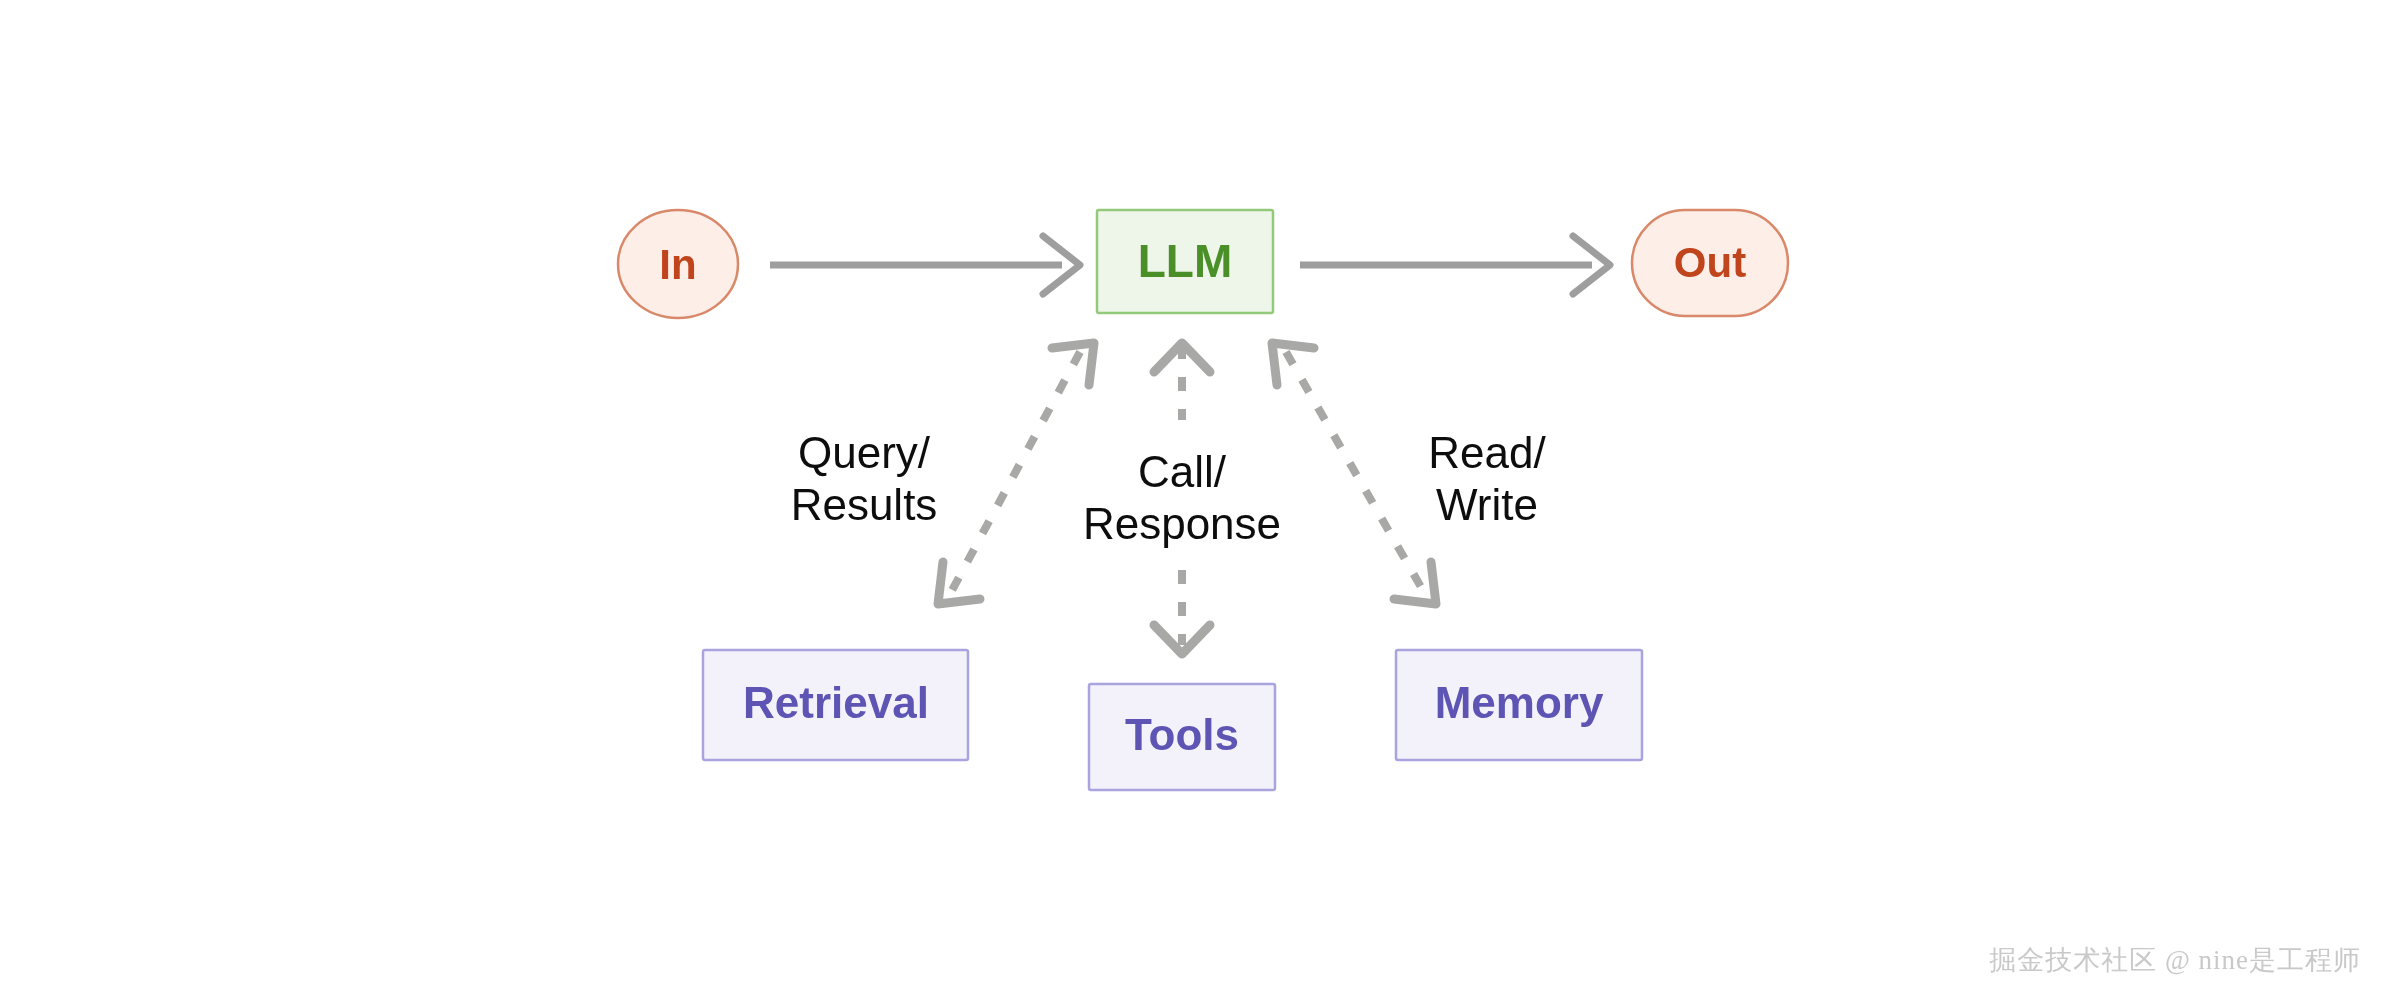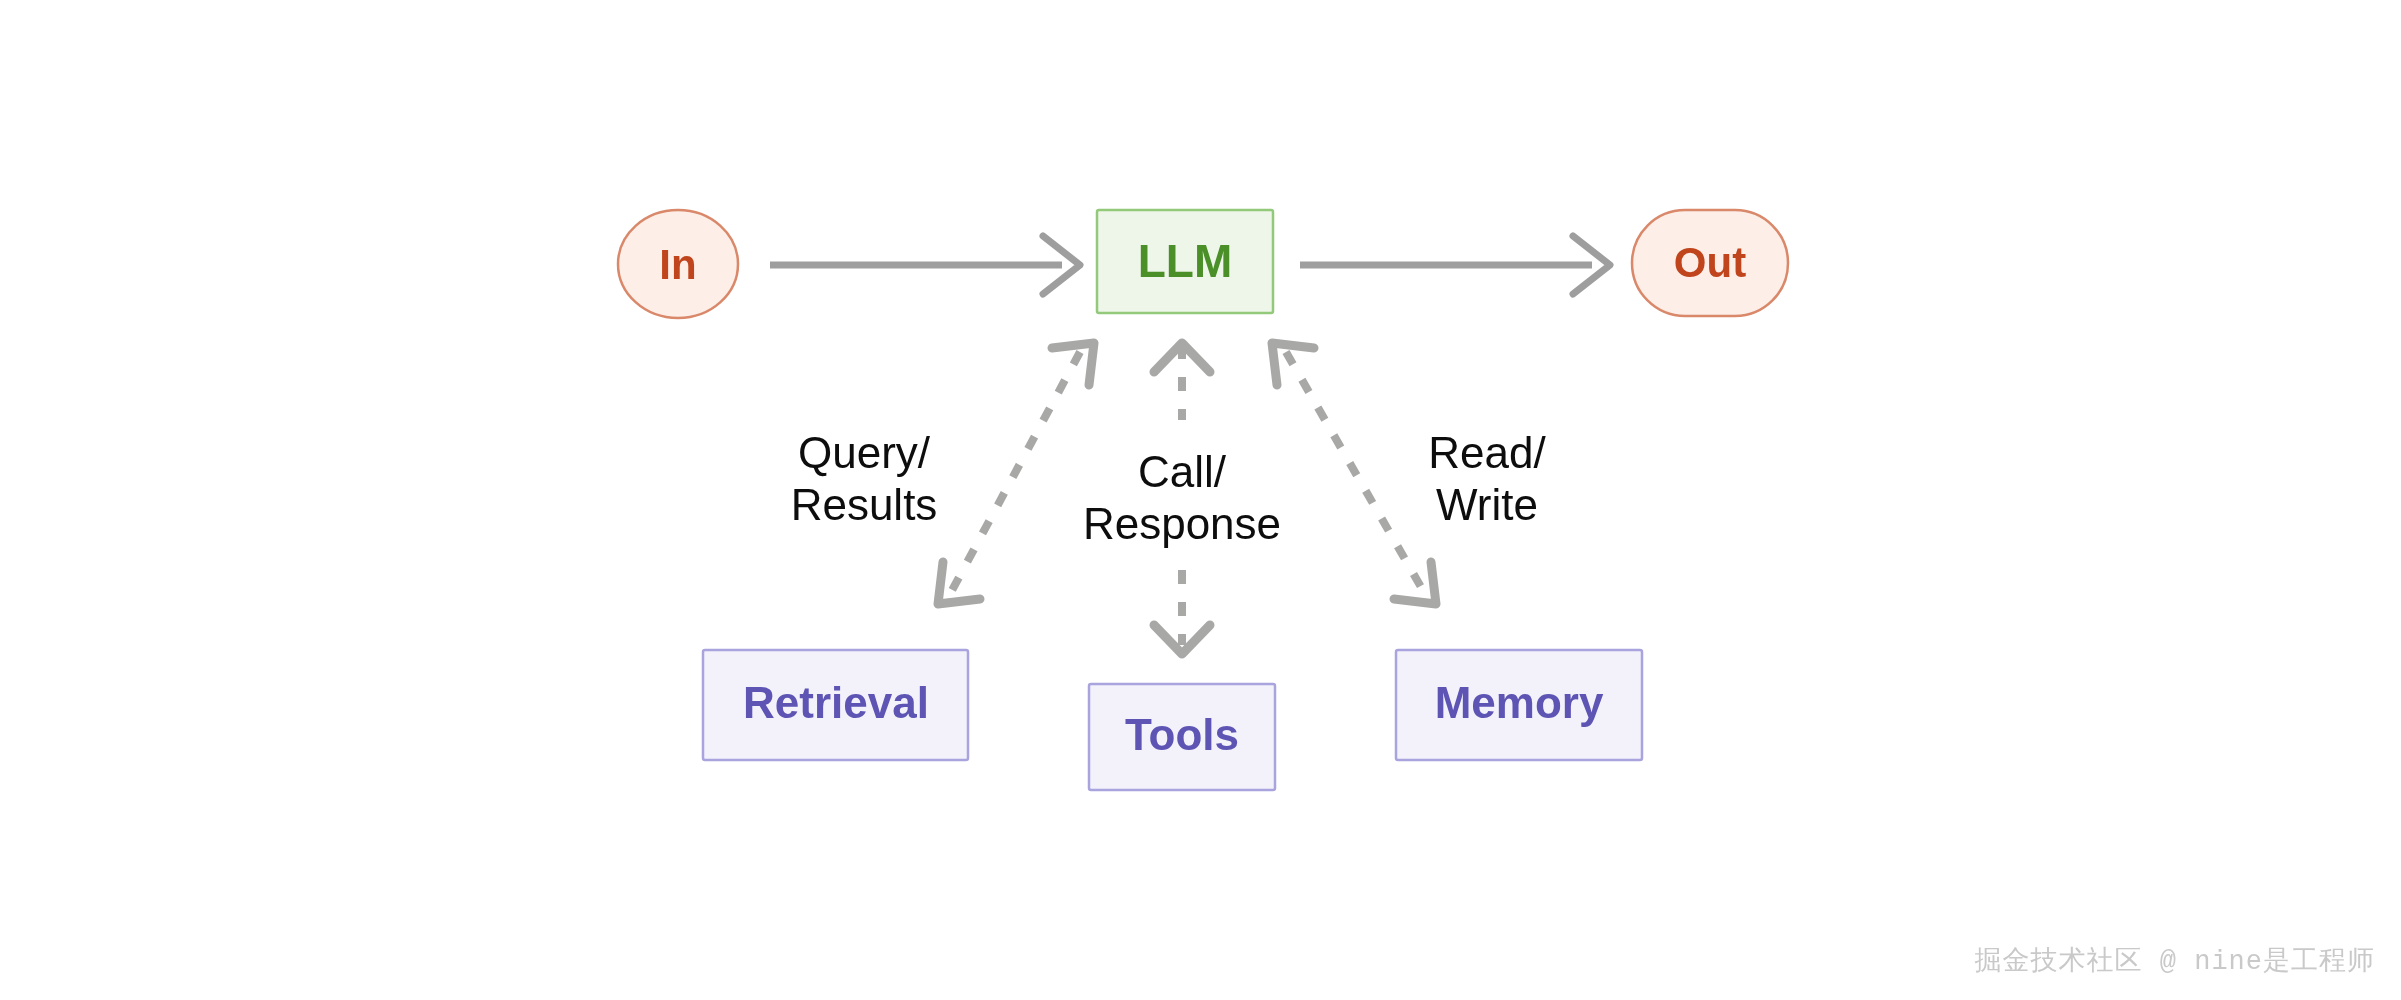--- a/index.html
+++ b/index.html
@@ -30,23 +30,23 @@
   }
   .edge-label {
     font-family: "Liberation Sans", sans-serif;
     font-weight: normal;
     font-size: 44px;
     fill: #0d0d0d;
     text-anchor: middle;
   }
   .watermark-text {
     position: absolute;
-    right: 26px;
+    right: 40px;
     bottom: 22px;
-    font-family: Liberation Mono, monospace;
+    font-family: Liberation Serif, serif;
     font-size: 27px;
     color: #c9c9c9;
     letter-spacing: 1px;
     white-space: nowrap;
     user-select: none;
   }
 </style>
 </head>
 <body>
 

